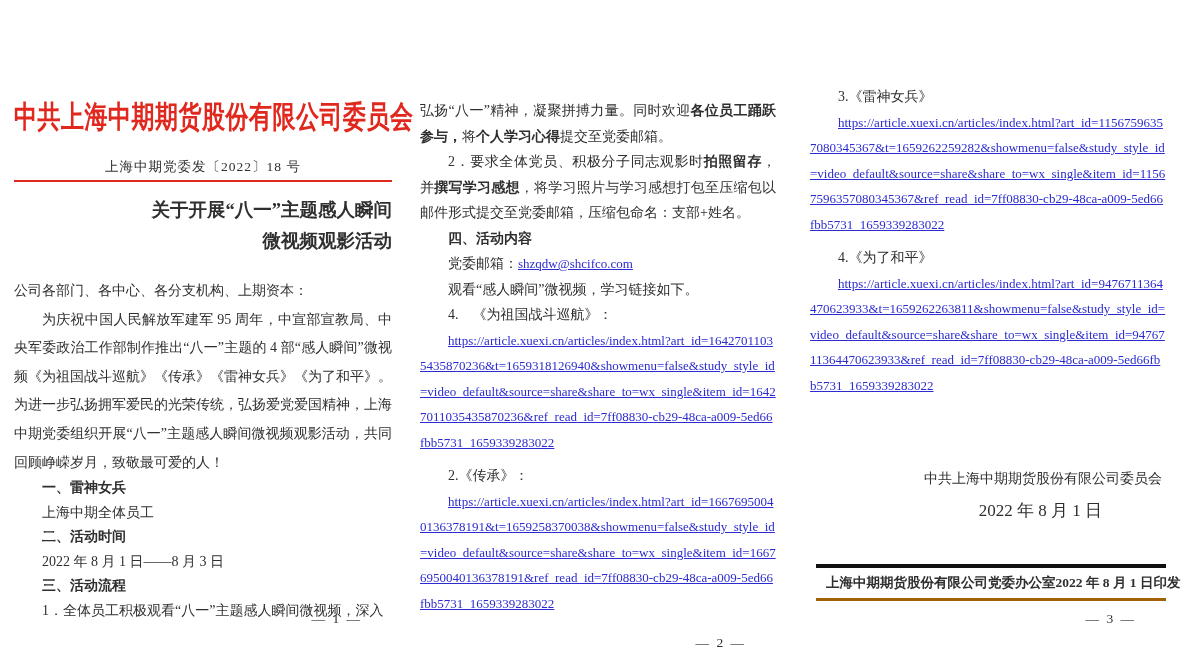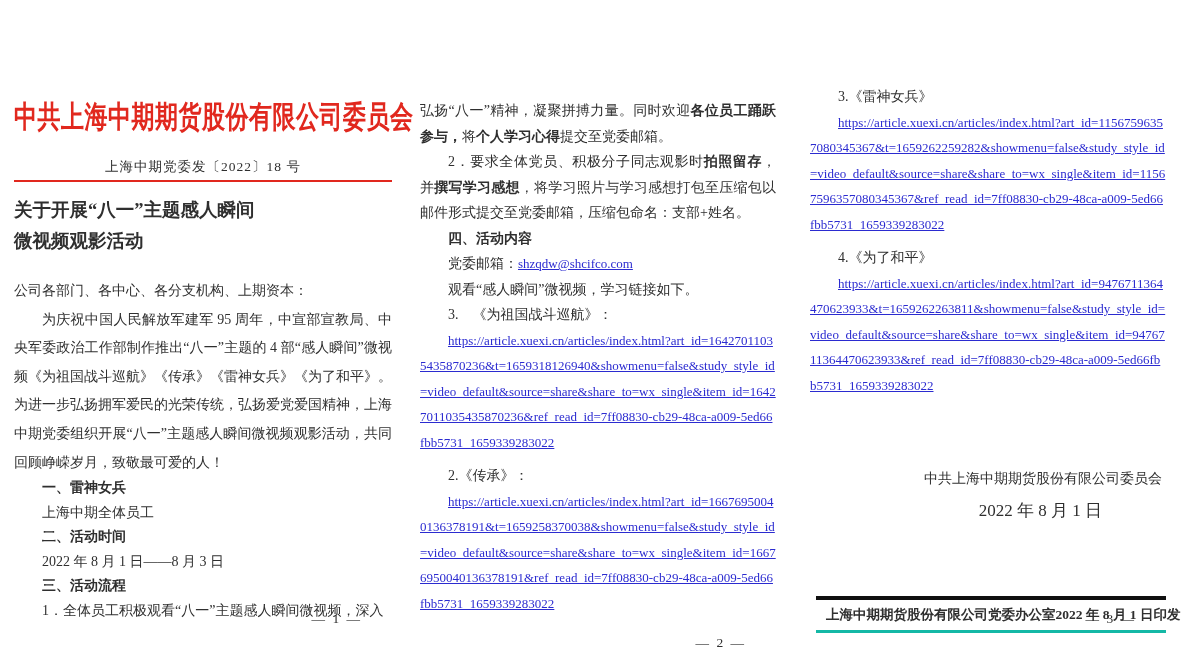--- a/index.html
+++ b/index.html
@@ -19,21 +19,21 @@
   .p3{left:810px;width:356px;}
 
   
   .org-title{
     position:absolute;top:97px;left:0;width:100%;text-align:center;
     color:var(--accent_red);font-weight:bold;font-size:23px;white-space:nowrap;
     transform:scaleY(1.32);transform-origin:center top;letter-spacing:0.5px;
   }
   .doc-number{position:absolute;top:158px;left:0;width:100%;text-align:center;font-size:13.5px;letter-spacing:1px;}
   .red-line{position:absolute;top:180px;left:0;width:100%;height:2px;background:var(--accent_red);}
-  .doc-title{position:absolute;top:195px;left:0;width:100%;text-align:left;font-weight:bold;font-size:18.5px;line-height:31px;}
+  .doc-title{position:absolute;top:195px;left:0;width:100%;text-align:right;font-weight:bold;font-size:18.5px;line-height:31px;}
 
   
   .p1-body{position:absolute;top:277px;left:0;width:100%;font-size:14px;line-height:28.6px;text-align:justify;}
   .p1-list{position:absolute;top:476px;left:0;width:100%;font-size:14px;line-height:24.6px;}
   p{margin:0;}
   .indent{text-indent:2em;}
   .bold{font-weight:bold;}
   .just{text-align:justify;}
 
   .pnum{position:absolute;top:611px;right:30px;font-size:13.5px;letter-spacing:2px;}
@@ -46,22 +46,22 @@
   .link{
     color:var(--link_blue);text-decoration:underline;cursor:pointer;
     font-size:13px;font-family:"Liberation Serif","DejaVu Serif",serif;
   }
   .mt8{margin-top:8px;}
 
   
   .sig-org{position:absolute;top:470px;right:4px;font-size:14px;}
   .sig-date{position:absolute;top:499px;right:64px;font-size:17px;}
   .footer-bar{
-    position:absolute;top:596px;left:6px;right:0;
-    border-top:4px solid #101010;border-bottom:3px solid #14b8a6;
+    position:absolute;top:564px;left:6px;right:0;
+    border-top:4px solid #101010;border-bottom:3px solid #a16207;
     padding:6px 20px 6px 10px;display:flex;justify-content:space-between;
     font-size:13.5px;font-weight:bold;white-space:nowrap;align-items:center;
   }
 </style>
 </head>
 <body>
 
 <div class="page p1">
   <div class="org-title">中共上海中期期货股份有限公司委员会</div>
   <div class="doc-number">上海中期党委发〔2022〕18 号</div>
@@ -85,21 +85,21 @@
   <div class="pnum">— 1 —</div>
 </div>
 
 <div class="page p2">
   <div class="flow">
     <p class="just"><span>弘扬“八一”精神，凝聚拼搏力量。同时欢迎</span><b>各位员工踊跃参与，</b><span>将</span><b>个人学习心得</b><span>提交至党委邮箱。</span></p>
     <p class="indent just"><span>2．要求全体党员、积极分子同志观影时</span><b>拍照留存</b><span>，并</span><b>撰写学习感想</b><span>，将学习照片与学习感想打包至压缩包以邮件形式提交至党委邮箱，压缩包命名：支部+姓名。</span></p>
     <p class="indent bold">四、活动内容</p>
     <p class="indent"><span>党委邮箱：</span><a class="link">shzqdw@shcifco.com</a></p>
     <p class="indent">观看“感人瞬间”微视频，学习链接如下。</p>
-    <p class="indent">3.　《为祖国战斗巡航》：</p>
+    <p class="indent">4.　《为祖国战斗巡航》：</p>
     <p class="url"><a class="link">https://article.xuexi.cn/articles/index.html?art_id=16427011035435870236&amp;t=1659318126940&amp;showmenu=false&amp;study_style_id=video_default&amp;source=share&amp;share_to=wx_single&amp;item_id=16427011035435870236&amp;ref_read_id=7ff08830-cb29-48ca-a009-5ed66fbb5731_1659339283022</a></p>
     <p class="indent mt8">2.《传承》：</p>
     <p class="url"><a class="link">https://article.xuexi.cn/articles/index.html?art_id=16676950040136378191&amp;t=1659258370038&amp;showmenu=false&amp;study_style_id=video_default&amp;source=share&amp;share_to=wx_single&amp;item_id=16676950040136378191&amp;ref_read_id=7ff08830-cb29-48ca-a009-5ed66fbb5731_1659339283022</a></p>
   </div>
   <div class="pnum">— 2 —</div>
 </div>
 
 <div class="page p3">
   <div class="flow">
     <p class="indent">3.《雷神女兵》</p>

